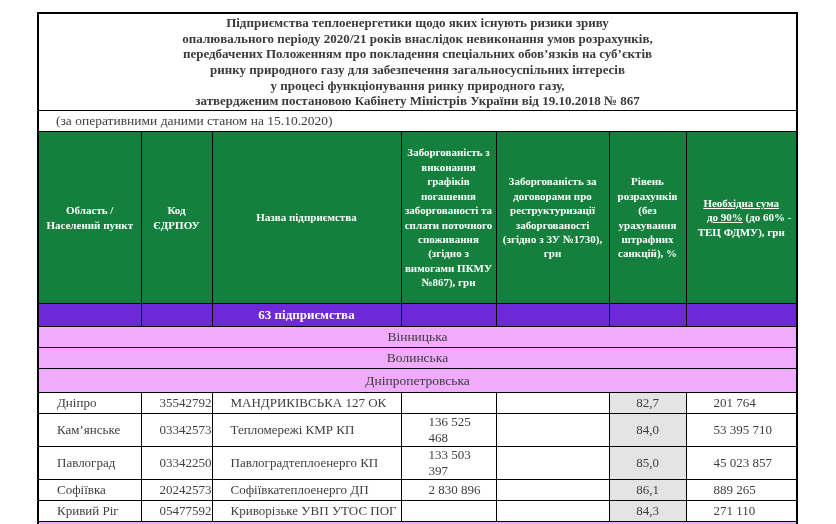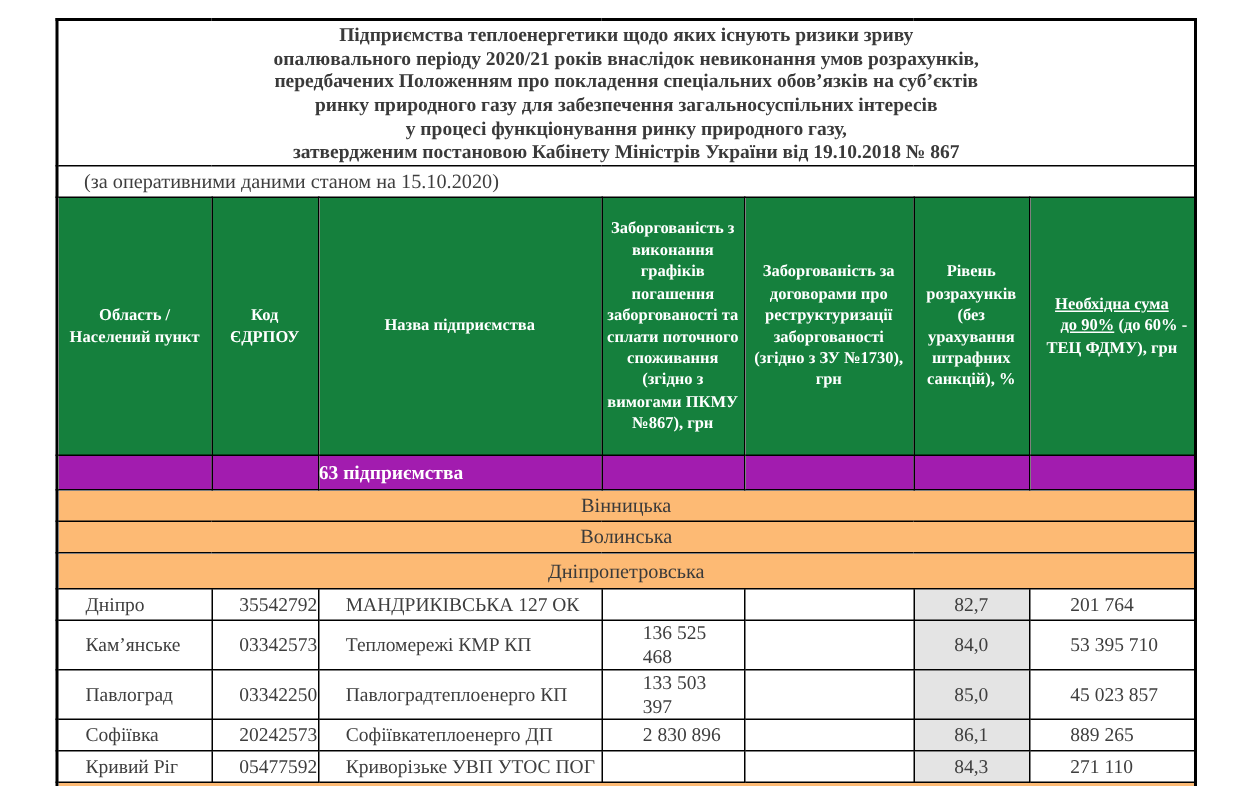--- a/index.html
+++ b/index.html
@@ -20,26 +20,26 @@
   .note-cell { height:20px; font-size:13.5px; padding-left:17px; color:#3e3e3e; }
 
   tr.hdr td {
     background:#15803d; color:#ffffff; font-weight:bold;
     text-align:center; font-size:11px; line-height:14.4px;
     height:171px; padding:0 2px;
   }
   tr.hdr td.c5 { padding:0 6px; }
 
   tr.sum td {
-    background:#a21caf; color:#ffffff; font-weight:bold;
-    font-size:13px; height:22px;
+    background:#6d28d9; color:#ffffff; font-weight:bold;
+    text-align:center; font-size:13px; height:22px;
   }
 
   tr.region td {
-    background:#fdba74; text-align:center; font-size:13.5px;
+    background:#f0abfc; text-align:center; font-size:13.5px;
     height:20px; color:#3a3a3a;
   }
 
   tr.data td { height:20px; font-size:13px; background:#ffffff; }
   tr.data td.txt { text-align:left; padding-left:18px; }
   tr.data td.num { text-align:left; padding-right:6px;padding-left:27px; }
   tr.data td.lvl { text-align:center; background:#E4E4E4; }
 
   .blk { display:block; }
   .ublk { display:block; text-decoration:underline; max-width:80px; margin:0 auto; }

